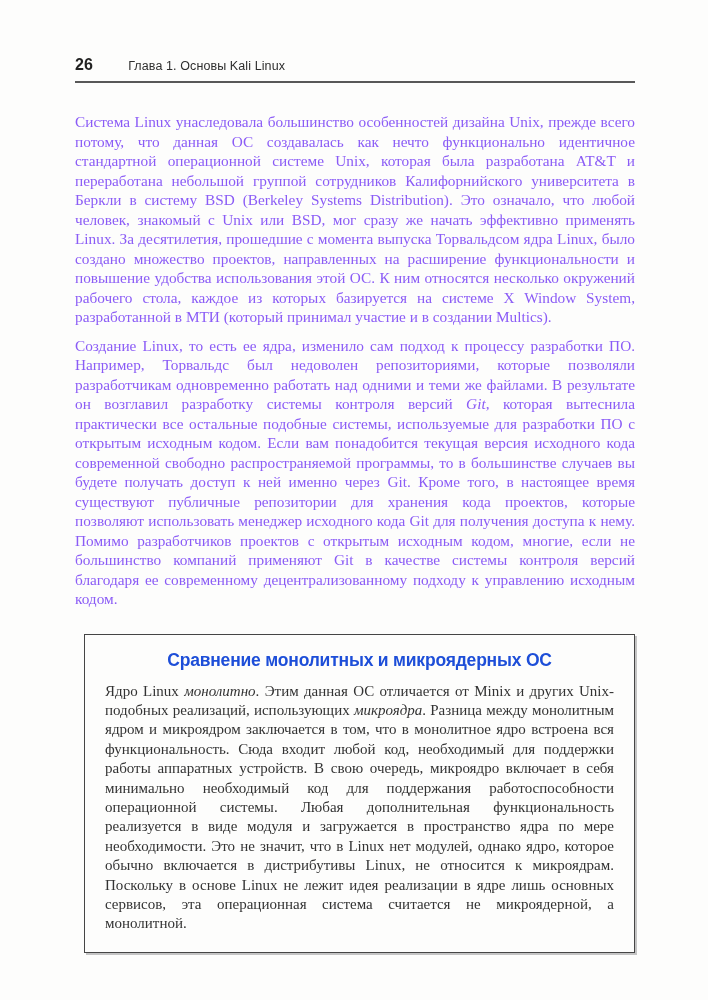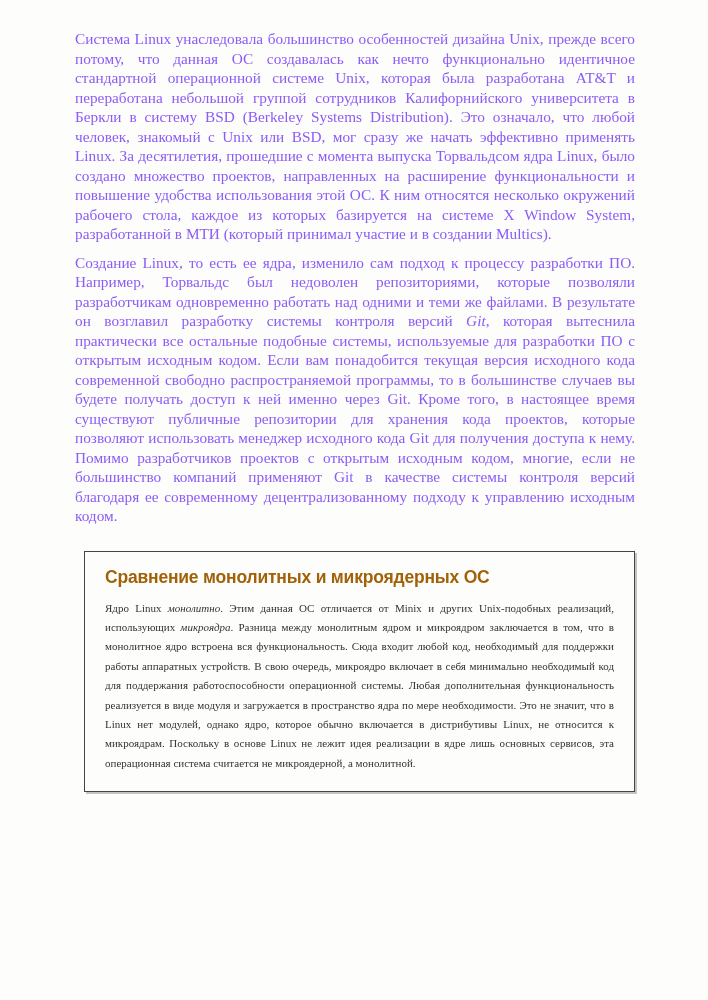--- a/index.html
+++ b/index.html
@@ -58,39 +58,44 @@
     margin-left: 9px;
     border: 1px solid #454545;
     box-shadow: 2px 2px 0 #c4c4c4;
     background: #fdfdfc;
     padding: 15px 20px 18px 20px;
   }
   .note-box-title {
     font-family: "Liberation Sans", sans-serif;
     font-size: 17.5px;
     font-weight: 700;
-    color: #a16207;
+    text-align: center;
+    color: #1d4ed8;
     letter-spacing: -0.2px;
     margin-bottom: 11px;
   }
   .note-box-body {
     font-family: "Liberation Serif", "DejaVu Serif", serif;
-    font-size: 11px;
+    font-size: 15px;
     line-height: 19.4px;
     text-align: justify;
     color: #333;
   }
   .note-box-body em { font-style: italic; }
 </style>
 </head>
 <body>
 
 <div class="page">
   <div class="content">
 
+    <div class="page-header">
+      <span class="page-number">26</span>
+      <span class="running-title">Глава 1. Основы Kali Linux</span>
+    </div>
 
     <div class="body-text">
       <p class="para-1"><span>Система Linux унаследовала большинство особенностей дизайна Unix, прежде всего потому, что данная ОС создавалась как нечто функционально идентичное стандартной операционной системе Unix, которая была разработана AT&amp;T и переработана небольшой группой сотрудников Калифорнийского университета в Беркли в систему BSD (Berkeley Systems Distribution). Это означало, что любой человек, знакомый с Unix или BSD, мог сразу же начать эффективно применять Linux. За десятилетия, прошедшие с момента выпуска Торвальдсом ядра Linux, было создано множество проектов, направленных на расширение функциональности и повышение удобства использования этой ОС. К ним относятся несколько окружений рабочего стола, каждое из которых базируется на системе X Window System, разработанной в МТИ (который принимал участие и в создании Multics).</span></p>
       <p class="para-2"><span>Создание Linux, то есть ее ядра, изменило сам подход к процессу разработки ПО. Например, Торвальдс был недоволен репозиториями, которые позволяли разработчикам одновременно работать над одними и теми же файлами. В результате он возглавил разработку системы контроля версий </span><em>Git</em><span>, которая вытеснила практически все остальные подобные системы, используемые для разработки ПО с открытым исходным кодом. Если вам понадобится текущая версия исходного кода современной свободно распространяемой программы, то в большинстве случаев вы будете получать доступ к ней именно через Git. Кроме того, в настоящее время существуют публичные репозитории для хранения кода проектов, которые позволяют использовать менеджер исходного кода Git для получения доступа к нему. Помимо разработчиков проектов с открытым исходным кодом, многие, если не большинство компаний применяют Git в качестве системы контроля версий благодаря ее современному децентрализованному подходу к управлению исходным кодом.</span></p>
     </div>
 
     <div class="note-box">
       <div class="note-box-title">Сравнение монолитных и микроядерных ОС</div>
       <div class="note-box-body"><span>Ядро Linux </span><em>монолитно</em><span>. Этим данная ОС отличается от Minix и других Unix-подобных реализаций, использующих </span><em>микроядра</em><span>. Разница между монолитным ядром и микроядром заключается в том, что в монолитное ядро встроена вся функциональность. Сюда входит любой код, необходимый для поддержки работы аппаратных устройств. В свою очередь, микроядро включает в себя минимально необходимый код для поддержания работоспособности операционной системы. Любая дополнительная функциональность реализуется в виде модуля и загружается в пространство ядра по мере необходимости. Это не значит, что в Linux нет модулей, однако ядро, которое обычно включается в дистрибутивы Linux, не относится к микроядрам. Поскольку в основе Linux не лежит идея реализации в ядре лишь основных сервисов, эта операционная система считается не микроядерной, а монолитной.</span></div>
     </div>

